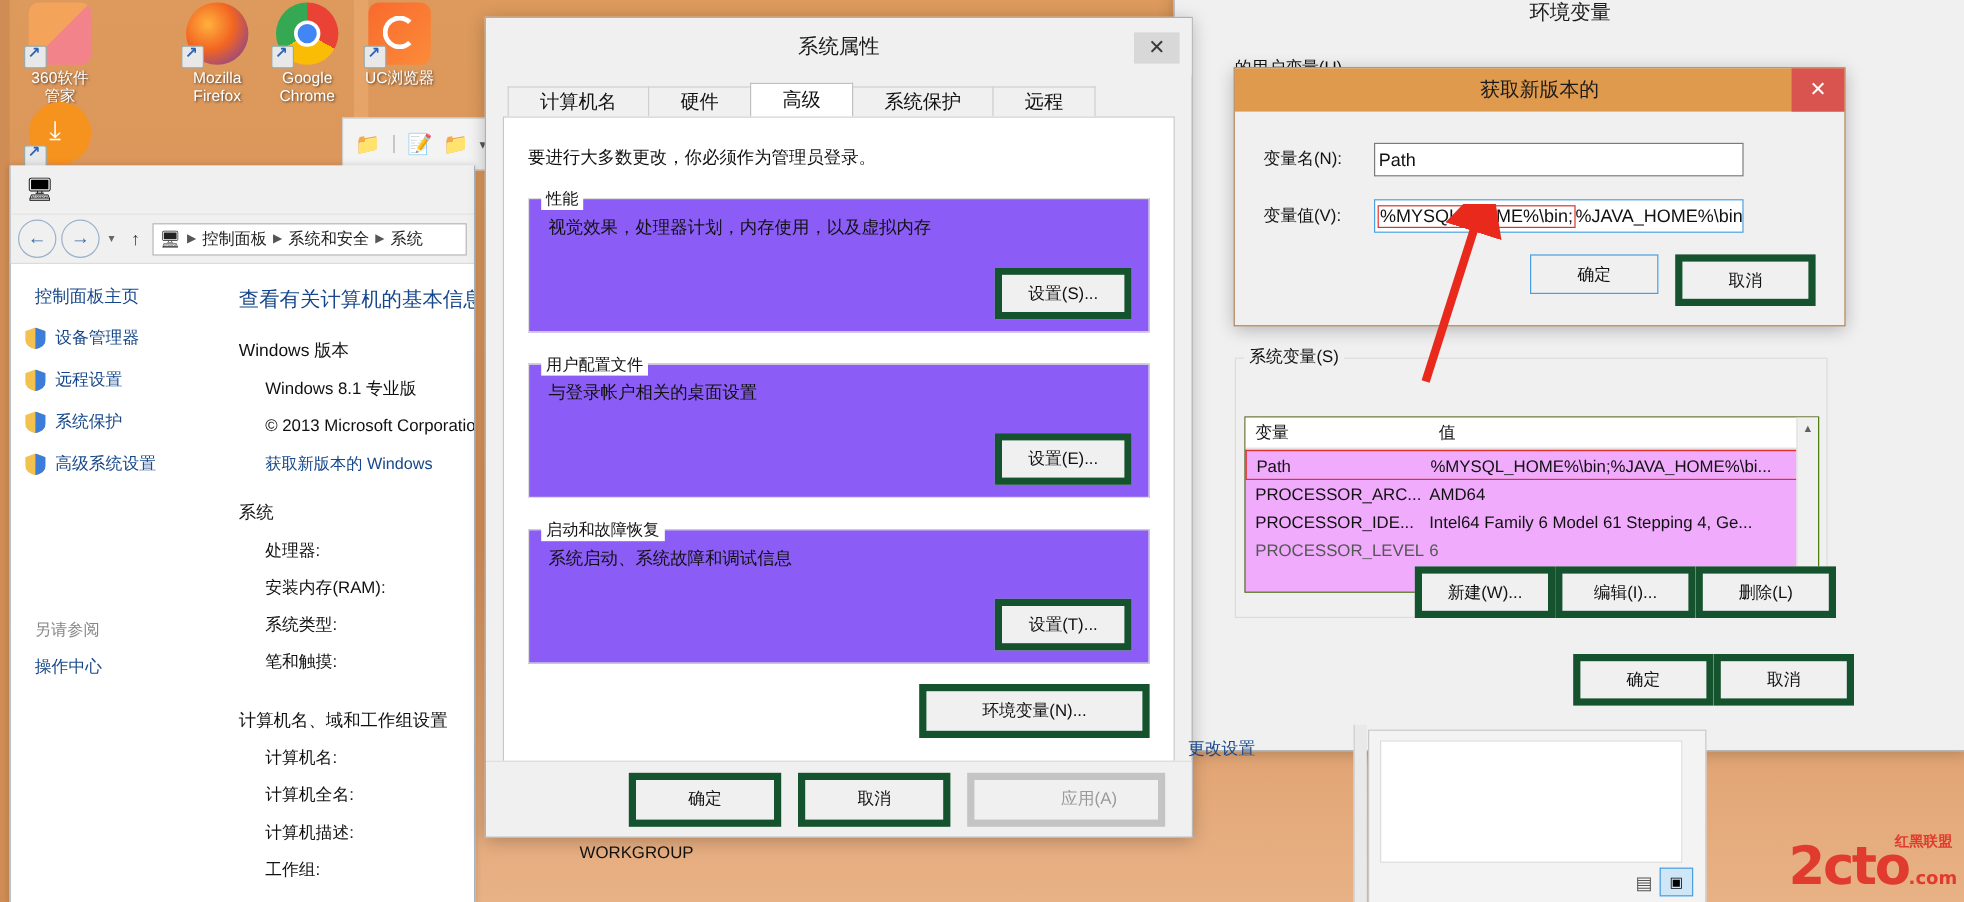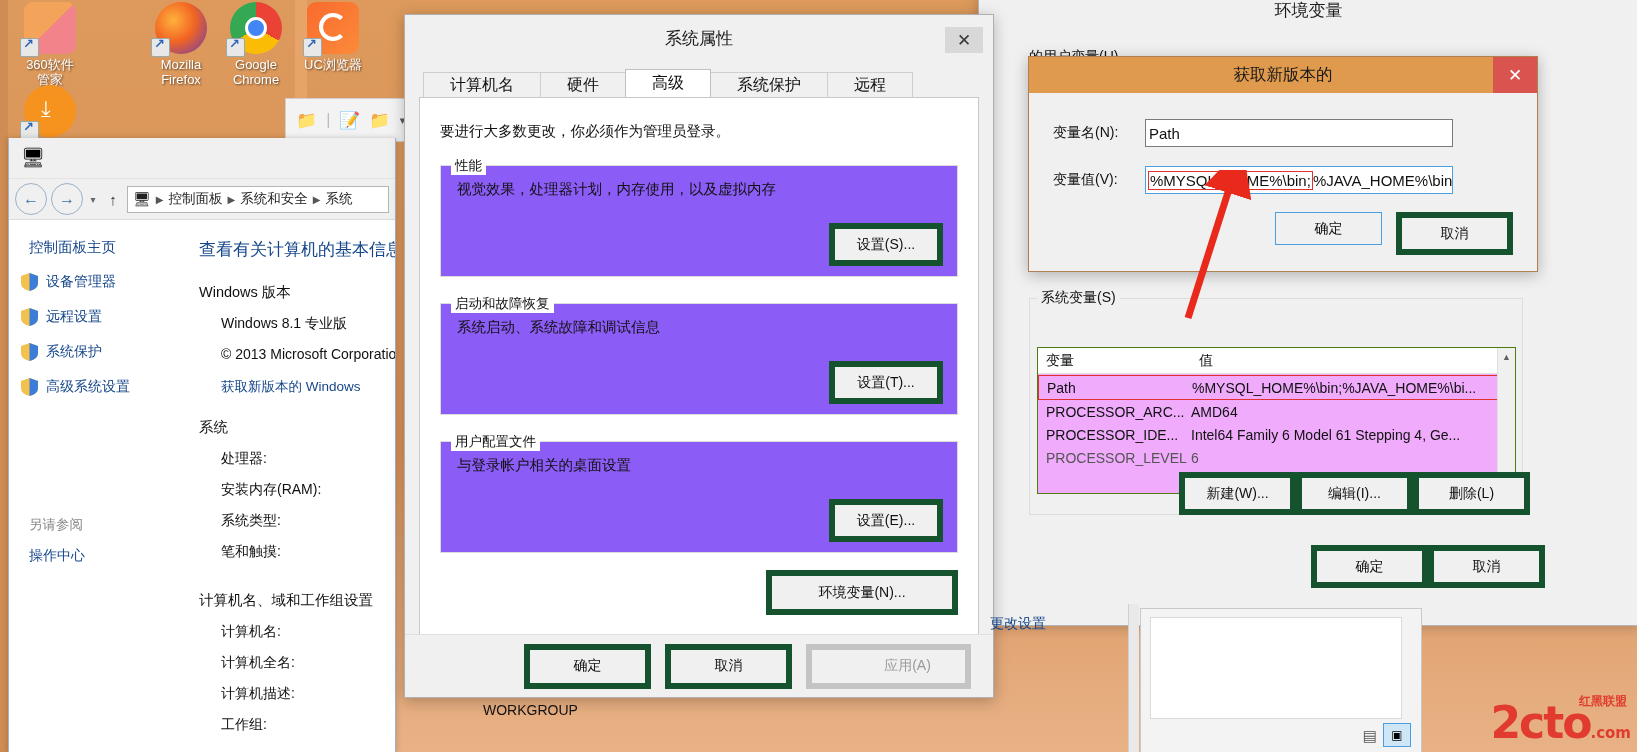--- a/index.html
+++ b/index.html
@@ -290,29 +290,29 @@
   <div id="sp-page">
     <div style="margin:24px 0 0 20px;font-size:14.5px;color:#111;">要进行大多数更改，你必须作为管理员登录。</div>
 
     <div class="gbox" style="margin:24px 20px 0 20px;height:110px;">
       <span class="gbox-legend">性能</span>
       <div style="margin:14px 0 0 16px;font-size:14.5px;color:#111;">视觉效果，处理器计划，内存使用，以及虚拟内存</div>
       <div class="btn" style="position:absolute;right:14px;bottom:10px;width:102px;height:31px;">设置(S)...</div>
     </div>
 
     <div class="gbox" style="margin:26px 20px 0 20px;height:110px;">
+      <span class="gbox-legend">用户配置文件</span>
+      <div style="margin:14px 0 0 16px;font-size:14.5px;color:#111;">与登录帐户相关的桌面设置</div>
+      <div class="btn" style="position:absolute;right:14px;bottom:10px;width:102px;height:31px;">设置(E)...</div>
+    </div>
+
+    <div class="gbox" style="margin:26px 20px 0 20px;height:110px;">
       <span class="gbox-legend">启动和故障恢复</span>
       <div style="margin:14px 0 0 16px;font-size:14.5px;color:#111;">系统启动、系统故障和调试信息</div>
       <div class="btn" style="position:absolute;right:14px;bottom:10px;width:102px;height:31px;">设置(T)...</div>
-    </div>
-
-    <div class="gbox" style="margin:26px 20px 0 20px;height:110px;">
-      <span class="gbox-legend">用户配置文件</span>
-      <div style="margin:14px 0 0 16px;font-size:14.5px;color:#111;">与登录帐户相关的桌面设置</div>
-      <div class="btn" style="position:absolute;right:14px;bottom:10px;width:102px;height:31px;">设置(E)...</div>
     </div>
 
     <div class="btn" style="position:absolute;right:20px;bottom:19px;width:180px;height:33px;">环境变量(N)...</div>
   </div>
 
   <div id="sp-footer">
     <div class="btn" style="width:115px;height:33px;">确定</div>
     <div class="btn" style="width:115px;height:33px;">取消</div>
     <div class="btn disabled" style="width:115px;height:33px;padding-left:38px;">应用(A)</div>
   </div>

